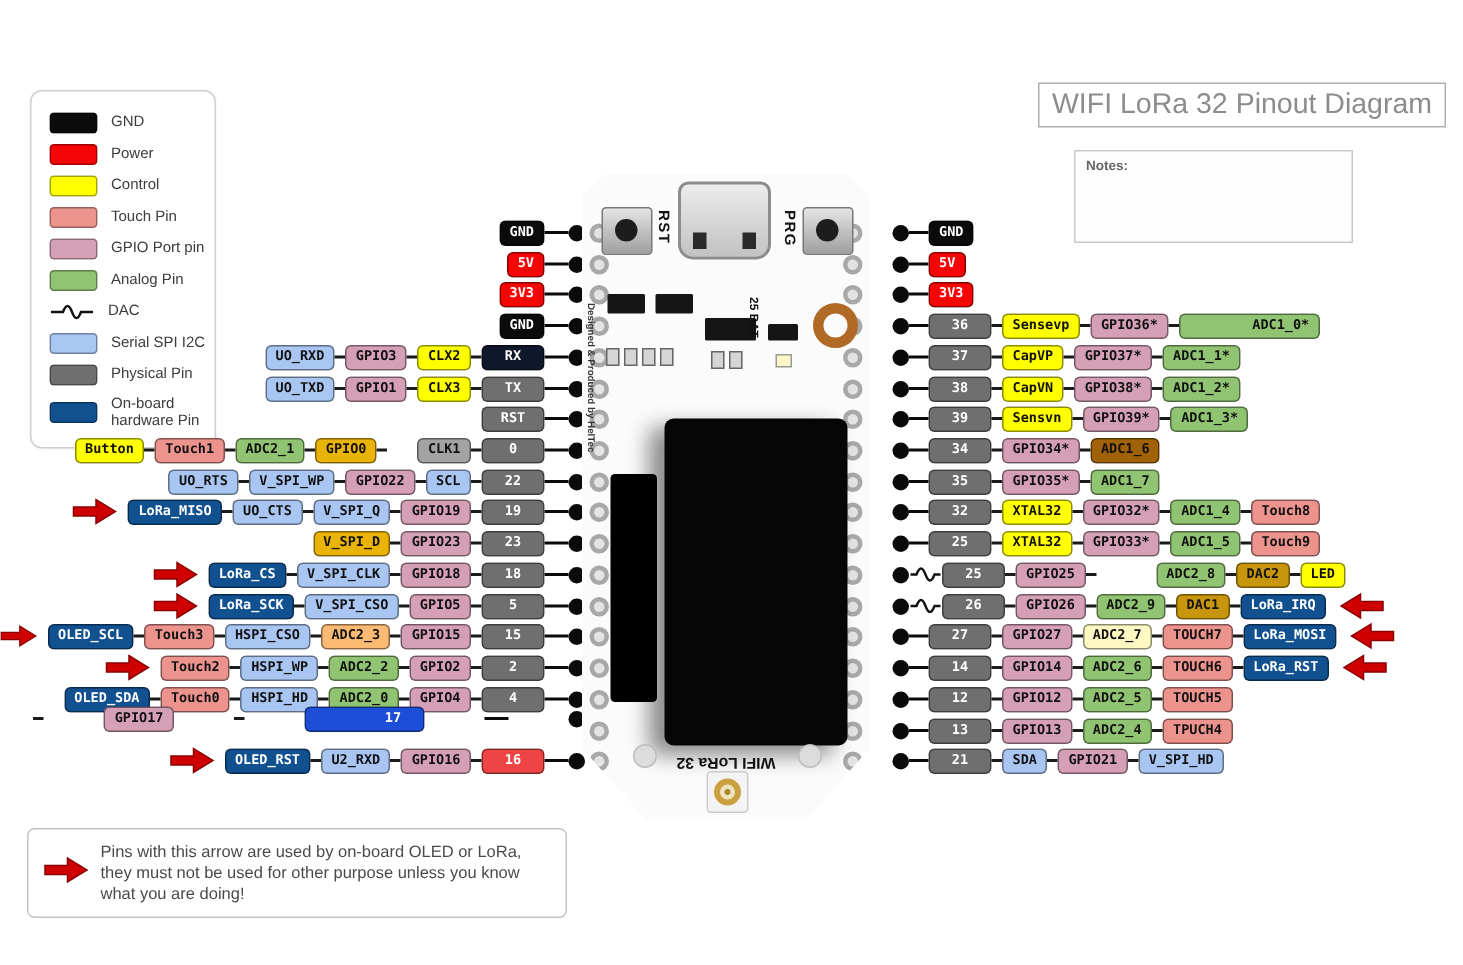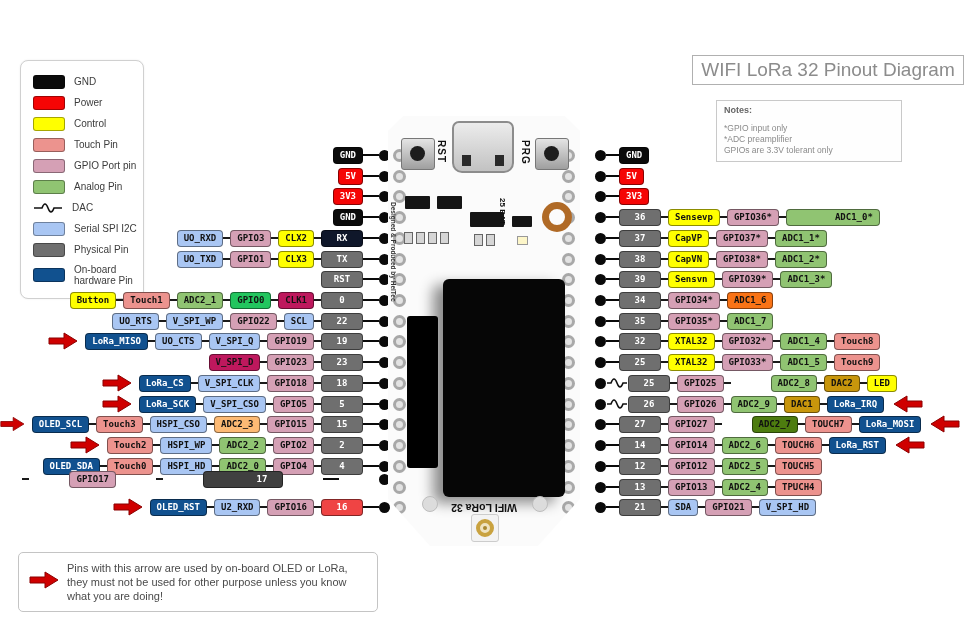--- a/index.html
+++ b/index.html
@@ -67,25 +67,20 @@
 </style>
 </head>
 <body>
 
 <div class="stage">
 
   <div class="title-box">WIFI LoRa 32 Pinout Diagram</div>
 
   <div class="notes-box">
     <div class="notes-head">Notes:</div>
-    <div id="notes-lines">
-        <div class="notes-line">*GPIO input only</div>
-        <div class="notes-line">*ADC preamplifier</div>
-        <div class="notes-line">GPIOs are  3.3V tolerant only</div>
-      </div>
   </div>
 
   <div class="legend" id="legend">
       <div class="legend-item">
         <div class="swatch" style="background: rgb(11, 11, 11);"></div>
         <div class="legend-label">GND</div>
       </div>
       <div class="legend-item">
         <div class="swatch" style="background: rgb(245, 5, 5);"></div>
         <div class="legend-label">Power</div>
@@ -174,23 +169,23 @@
         <div class="lead" style="width: 16px; flex: 0 0 16px;"></div>
         <div class="dot"></div>
       </div>
       <div class="pin-row left" style="top: 291px;">
         <div class="pin-box" style="background: rgb(255, 255, 0); color: rgb(17, 17, 17);">Button</div>
         <div class="conn"></div>
         <div class="pin-box" style="background: rgb(236, 147, 142); color: rgb(17, 17, 17);">Touch1</div>
         <div class="conn"></div>
         <div class="pin-box" style="background: rgb(144, 196, 114); color: rgb(17, 17, 17);">ADC2_1</div>
         <div class="conn"></div>
-        <div class="pin-box" style="background: #22c55e; color: rgb(17, 17, 17);">GPIO0</div>
-        <div class="conn"></div>
-        <div class="pin-box" style="background: #be185d; color: rgb(17, 17, 17);">CLK1</div>
+        <div class="pin-box" style="background: #eab308; color: rgb(17, 17, 17);">GPIO0</div>
+        <div class="conn"></div>
+        <div class="pin-box" style="background: #a3a3a3; color: rgb(17, 17, 17); margin-left: 20px;">CLK1</div>
         <div class="conn"></div>
         <div class="pin-box phys" style="background: rgb(111, 111, 111); color: rgb(255, 255, 255);">0</div>
         <div class="lead" style="width: 16px; flex: 0 0 16px;"></div>
         <div class="dot"></div>
       </div>
       <div class="pin-row left" style="top: 312px;">
         <div class="pin-box" style="background: rgb(169, 198, 243); color: rgb(17, 17, 17);">UO_RTS</div>
         <div class="conn"></div>
         <div class="pin-box" style="background: rgb(169, 198, 243); color: rgb(17, 17, 17);">V_SPI_WP</div>
         <div class="conn"></div>
@@ -212,21 +207,21 @@
         <div class="conn"></div>
         <div class="pin-box" style="background: rgb(169, 198, 243); color: rgb(17, 17, 17);">V_SPI_Q</div>
         <div class="conn"></div>
         <div class="pin-box" style="background: rgb(213, 160, 181); color: rgb(17, 17, 17);">GPIO19</div>
         <div class="conn"></div>
         <div class="pin-box phys" style="background: rgb(111, 111, 111); color: rgb(255, 255, 255);">19</div>
         <div class="lead" style="width: 16px; flex: 0 0 16px;"></div>
         <div class="dot"></div>
       </div>
       <div class="pin-row left" style="top: 353px;">
-        <div class="pin-box" style="background: #be185d; color: rgb(17, 17, 17);">V_SPI_D</div>
+        <div class="pin-box" style="background: #eab308; color: rgb(17, 17, 17);">V_SPI_D</div>
         <div class="conn"></div>
         <div class="pin-box" style="background: rgb(213, 160, 181); color: rgb(17, 17, 17);">GPIO23</div>
         <div class="conn"></div>
         <div class="pin-box phys" style="background: rgb(111, 111, 111); color: rgb(255, 255, 255);">23</div>
         <div class="lead" style="width: 16px; flex: 0 0 16px;"></div>
         <div class="dot"></div>
       </div>
       <div class="pin-row left" style="top: 374px;">
         <svg width="30" height="18" viewBox="0 0 30 18" class="arrow-gap-l">
           <polygon points="1,6 16,6 16,1 29,9 16,17 16,12 1,12" fill="#cf0000" stroke="#8b0000" stroke-width="1"></polygon>
@@ -302,21 +297,21 @@
         <div class="conn"></div>
         <div class="pin-box phys" style="background: rgb(111, 111, 111); color: rgb(255, 255, 255);">4</div>
         <div class="lead" style="width: 16px; flex: 0 0 16px;"></div>
         <div class="dot"></div>
       </div>
       <div class="pin-row left" style="top: 470px; gap: 40px;">
         <div class="pin-box" style="background: rgb(169, 198, 243); color: rgb(17, 17, 17);">U2_TXD</div>
         <div class="conn"></div>
         <div class="pin-box" style="background: rgb(213, 160, 181); color: rgb(17, 17, 17);">GPIO17</div>
         <div class="conn"></div>
-        <div class="pin-box phys" style="background: #404040; color: rgb(255, 255, 255); padding-left: 44px;">17</div>
+        <div class="pin-box phys" style="background: #1d4ed8; color: rgb(255, 255, 255); padding-left: 44px;">17</div>
         <div class="lead" style="width: 16px; flex: 0 0 16px;"></div>
         <div class="dot"></div>
       </div>
       <div class="pin-row left" style="top: 498px;">
         <svg width="30" height="18" viewBox="0 0 30 18" class="arrow-gap-l">
           <polygon points="1,6 16,6 16,1 29,9 16,17 16,12 1,12" fill="#cf0000" stroke="#8b0000" stroke-width="1"></polygon>
         </svg>
         <div class="pin-box" style="background: rgb(17, 81, 143); color: rgb(255, 255, 255);">OLED_RST</div>
         <div class="conn"></div>
         <div class="pin-box" style="background: rgb(169, 198, 243); color: rgb(17, 17, 17);">U2_RXD</div>
@@ -388,21 +383,21 @@
         <div class="conn"></div>
         <div class="pin-box" style="background: rgb(144, 196, 114); color: rgb(17, 17, 17);">ADC1_3*</div>
       </div>
       <div class="pin-row right" style="top: 291px;">
         <div class="dot"></div>
         <div class="lead" style="width: 13px; flex: 0 0 13px;"></div>
         <div class="pin-box phys" style="background: rgb(111, 111, 111); color: rgb(255, 255, 255);">34</div>
         <div class="conn"></div>
         <div class="pin-box" style="background: rgb(213, 160, 181); color: rgb(17, 17, 17);">GPIO34*</div>
         <div class="conn"></div>
-        <div class="pin-box" style="background: #f97316; color: rgb(17, 17, 17);">ADC1_6</div>
+        <div class="pin-box" style="background: #a16207; color: rgb(17, 17, 17);">ADC1_6</div>
       </div>
       <div class="pin-row right" style="top: 312px;">
         <div class="dot"></div>
         <div class="lead" style="width: 13px; flex: 0 0 13px;"></div>
         <div class="pin-box phys" style="background: rgb(111, 111, 111); color: rgb(255, 255, 255);">35</div>
         <div class="conn"></div>
         <div class="pin-box" style="background: rgb(213, 160, 181); color: rgb(17, 17, 17);">GPIO35*</div>
         <div class="conn"></div>
         <div class="pin-box" style="background: rgb(144, 196, 114); color: rgb(17, 17, 17);">ADC1_7</div>
       </div>
@@ -465,21 +460,21 @@
           <polygon points="29,6 14,6 14,1 1,9 14,17 14,12 29,12" fill="#cf0000" stroke="#8b0000" stroke-width="1"></polygon>
         </svg>
       </div>
       <div class="pin-row right" style="top: 415px;">
         <div class="dot"></div>
         <div class="lead" style="width: 13px; flex: 0 0 13px;"></div>
         <div class="pin-box phys" style="background: rgb(111, 111, 111); color: rgb(255, 255, 255);">27</div>
         <div class="conn"></div>
         <div class="pin-box" style="background: rgb(213, 160, 181); color: rgb(17, 17, 17);">GPIO27</div>
         <div class="conn"></div>
-        <div class="pin-box" style="background: #4d7c0f; color: rgb(17, 17, 17); margin-left: 30px;">ADC2_7</div>
+        <div class="pin-box" style="background: #fef9c3; color: rgb(17, 17, 17);">ADC2_7</div>
         <div class="conn"></div>
         <div class="pin-box" style="background: rgb(236, 147, 142); color: rgb(17, 17, 17);">TOUCH7</div>
         <div class="conn"></div>
         <div class="pin-box" style="background: rgb(17, 81, 143); color: rgb(255, 255, 255);">LoRa_MOSI</div>
         <svg width="30" height="18" viewBox="0 0 30 18" class="arrow-gap-r">
           <polygon points="29,6 14,6 14,1 1,9 14,17 14,12 29,12" fill="#cf0000" stroke="#8b0000" stroke-width="1"></polygon>
         </svg>
       </div>
       <div class="pin-row right" style="top: 436px;">
         <div class="dot"></div>

